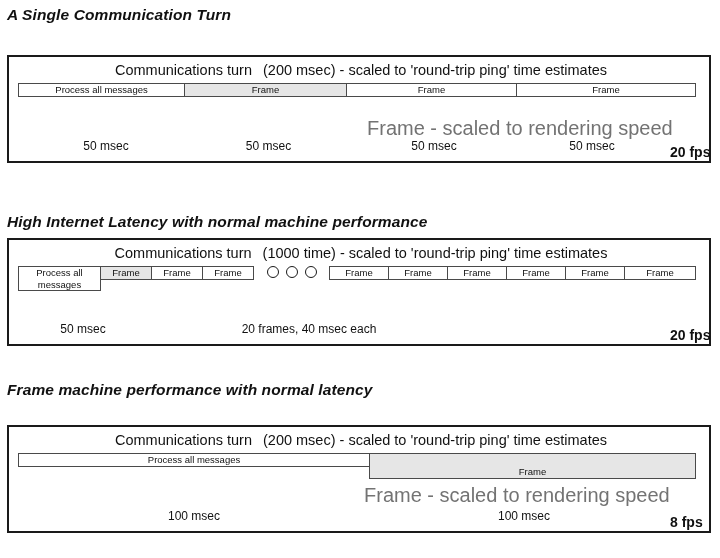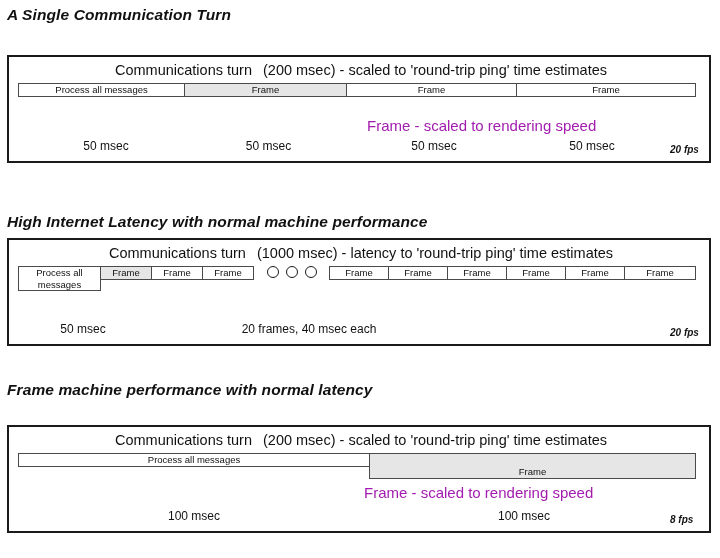--- a/index.html
+++ b/index.html
@@ -88,39 +88,38 @@
     height: 12px;
     border: 1.6px solid #1a1a1a;
     border-radius: 50%;
     box-sizing: border-box;
     background: #fff;
   }
 
   
   .overlay-label {
     position: absolute;
-    font-size: 15px;
-    color: #a21caf;
+    font-size: 20px;
+    color: #737373;
     white-space: nowrap;
     background: transparent;
     z-index: 5;
   }
 
   
   .msec {
     position: absolute;
     font-size: 12px;
     color: #111;
     text-align: center;
     white-space: nowrap;
   }
   .fps {
     position: absolute;
-    font-size: 10px;
-    font-style: italic;
+    font-size: 14px;
     font-weight: bold;
     color: #111;
     white-space: nowrap;
   }
 </style>
 </head>
 <body>
 
 <div class="section" style="top:0;">
 
@@ -157,21 +156,21 @@
   </div>
 </div>
 
 <div class="section" style="top:185px;">
 
   <div class="section-title" style="top:28px;">High Internet Latency with normal machine performance</div>
 
   <div class="diagram" style="top:53px; height:108px;">
 
     <div class="turn-caption" style="top:5px;">
-      <span>Communications turn</span><span class="gap"></span><span>(1000 msec) - latency to 'round-trip ping' time estimates</span>
+      <span>Communications turn</span><span class="gap"></span><span>(1000 time) - scaled to 'round-trip ping' time estimates</span>
     </div>
 
     <div class="boxrow" style="left:9px; top:26px; width:678px; height:52px;">
       <div class="cell" style="flex:0 0 83px;">
         <span>Process all messages</span>
       </div>
       <div class="cell shaded" style="flex:0 0 52px;">
         <span>Frame</span>
       </div>
       <div class="cell" style="flex:0 0 52px;">

